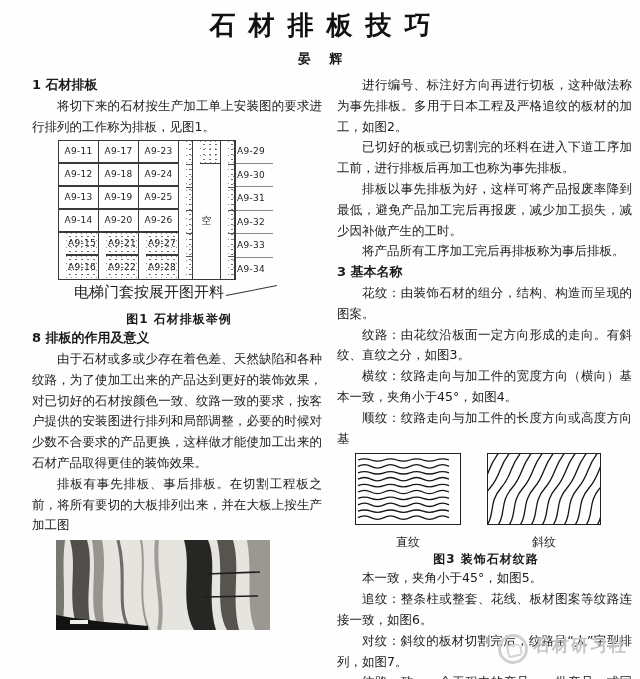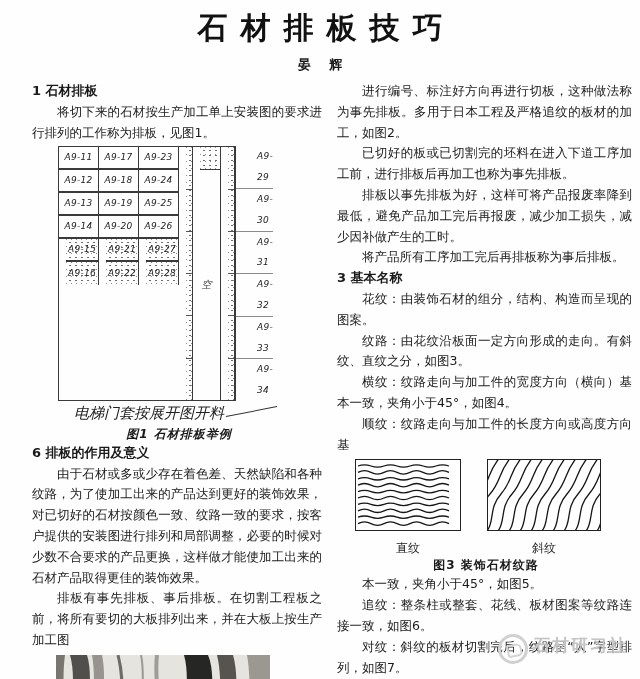--- a/index.html
+++ b/index.html
@@ -3,74 +3,74 @@
 <meta charset="utf-8">
 <style>
   html,body { margin:0; padding:0; background:#e9e9e9; }
   .page {
     position:relative; width:640px; height:679px; margin:0 auto;
     background:#fefefe; overflow:hidden;
     font-family:"DejaVu Sans", sans-serif; color:#1a1a1a;
   }
   .title {
     margin-top:8px; text-align:center;
-    font-size:30px; font-weight:800; letter-spacing:13px; text-indent:13px;
+    font-size:26px; font-weight:800; letter-spacing:13px; text-indent:13px;
     color:#111;
   }
   .author {
     margin-top:7px; text-align:center;
     font-size:13px; font-weight:700; letter-spacing:7px; text-indent:7px;
   }
   .columns { display:flex; gap:15px; padding:7px 8px 0 32px; }
   .col { font-size:12.5px; line-height:20.8px; text-align:justify; }
   .col-left  { width:290px; }
   .col-right { width:295px; }
   .col p { margin:0; text-indent:2em; }
   .sec-heading { font-weight:700; font-size:13px; line-height:20.8px; }
 
   
-  .fig1 { margin:3px 0 1px 26px; width:242px;font-style:italic; }
+  .fig1 { margin:3px 0 1px 26px; width:242px; }
   .fig1-diagram { display:flex; align-items:stretch; }
   .fig1-box { display:flex; border:1px solid #3a3a3a; }
   .fig1-main { display:grid; grid-template-columns:repeat(3,40px); grid-auto-rows:23px; }
   .cellm {
     box-sizing:border-box; height:23px;
     border-right:1px solid #3a3a3a; border-bottom:2px solid #3a3a3a;
     display:flex; align-items:center; justify-content:center;
     font-size:9px; color:#222; letter-spacing:0.3px;
   }
   .fig1-main .cellm:nth-child(n+16) { border-bottom:none; }
   .strip { box-sizing:border-box; width:7px; border-right:1px solid #3a3a3a; display:flex; flex-direction:column; }
   .strip .seg { flex:1; border-bottom:1px solid #555; }
   .strip .seg:last-child { border-bottom:none; }
   .fig1-mid { box-sizing:border-box; width:28px; display:flex; flex-direction:column; border-right:1px solid #3a3a3a; }
   .mid-top { box-sizing:border-box; height:23px; border-bottom:1px solid #3a3a3a; }
   .mid-empty { flex:1; display:flex; align-items:center; justify-content:center; font-size:10px; color:#333; }
   .fig1-labels { width:37px; display:flex; flex-direction:column; }
   .rlabel {
-    flex:1; display:flex; align-items:center; padding-left:21px;
+    flex:1; display:flex; align-items:center; padding-left:1px;
     font-size:9px; color:#222; border-bottom:1px solid #8a8a8a; letter-spacing:0.3px;
   }
   .rlabel:last-child { border-bottom:none; }
   .dotted {
     background-image:
       radial-gradient(circle, #6e6e6e 0.7px, rgba(0,0,0,0) 0.95px),
       radial-gradient(circle, #909090 0.6px, rgba(0,0,0,0) 0.85px);
     background-size:6px 5px, 5px 7px;
     background-position:1px 1px, 3px 4px;
     margin-left:7px;
   }
   .fig1-annotation { display:flex; align-items:flex-end; margin:2px 0 0 16px; font-size:15px; color:#222; }
   .leader-line {
     display:inline-block; width:52px; border-top:1px solid #333;
     transform:rotate(-11deg); transform-origin:left bottom; margin:0 0 7px 2px;
   }
   .fig-caption {
     text-align:center; font-size:12px; font-weight:700;
-    letter-spacing:1px; margin-top:2px; line-height:16px;
+    letter-spacing:1px; margin-top:8px; line-height:16px;
   }
 
   
   .fig2 { margin:4px 0 0 24px; width:214px; }
   .fig2 svg { display:block; }
 
   
   .fig3 { margin:4px 0 1px 18px; width:262px; }
   .fig3-boxes { display:flex; gap:26px; align-items:flex-start; }
   .fig3-item { display:flex; flex-direction:column; align-items:center;gap:8px; }
@@ -160,21 +160,21 @@
             <div class="rlabel">A9-34</div>
           </div>
         </div>
         <div class="fig1-annotation">
           <span>电梯门套按展开图开料</span>
           <span class="leader-line"></span>
         </div>
         <div class="fig-caption">图1  石材排板举例</div>
       </div>
 
-      <div class="sec-heading">6 排板的作用及意义</div>
+      <div class="sec-heading">8 排板的作用及意义</div>
       <p>由于石材或多或少存在着色差、天然缺陷和各种纹路，为了使加工出来的产品达到更好的装饰效果，对已切好的石材按颜色一致、纹路一致的要求，按客户提供的安装图进行排列和局部调整，必要的时候对少数不合要求的产品更换，这样做才能使加工出来的石材产品取得更佳的装饰效果。</p>
       <p>排板有事先排板、事后排板。在切割工程板之前，将所有要切的大板排列出来，并在大板上按生产加工图</p>
 
       <div class="fig2">
         <svg width="214" height="90" viewBox="0 0 214 90">
           <rect width="214" height="90" fill="#e6e4df"></rect>
           <path d="M0,0 L9,0 C5,28 11,58 6,90 L0,90 Z" fill="#3c3a36" opacity="0.65"></path>
           <path d="M14,0 C22,28 10,58 22,90 L36,90 C27,58 39,26 31,0 Z" fill="#2a2927" opacity="0.8"></path>
           <path d="M36,0 C42,34 31,68 44,90 L50,90 C42,62 52,28 46,0 Z" fill="#56524c" opacity="0.55"></path>
           <path d="M62,0 C72,38 59,66 74,90" stroke="#3a3834" stroke-width="3" fill="none" opacity="0.7"></path>

